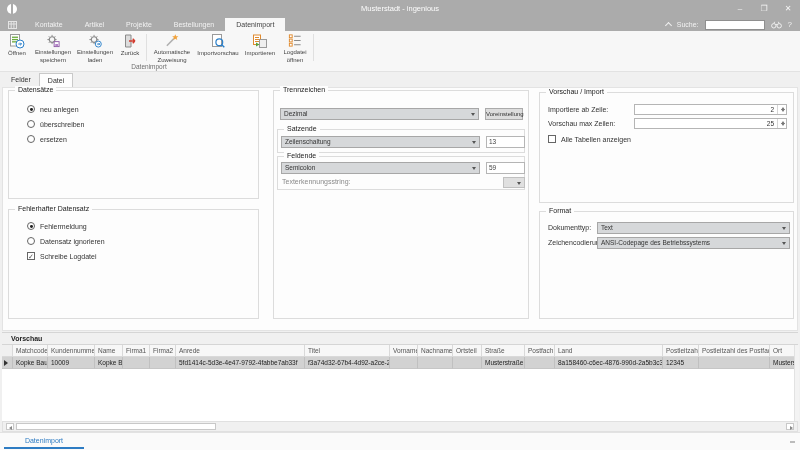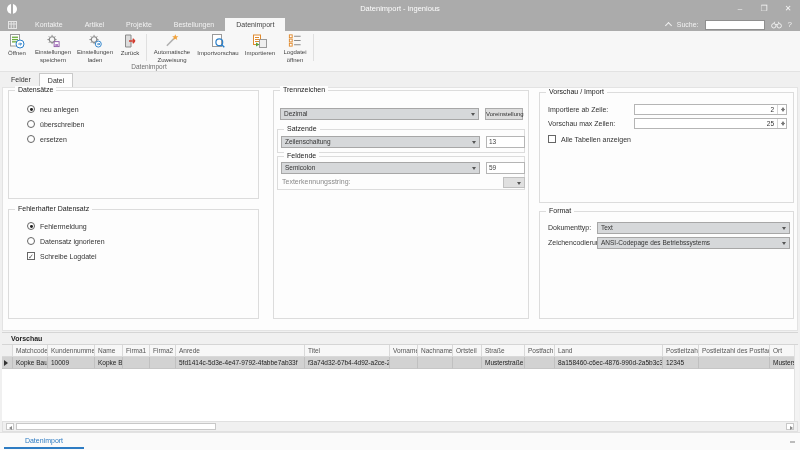--- a/index.html
+++ b/index.html
@@ -81,21 +81,21 @@
   .sb-thumb { position:absolute; left:13px; top:1px; width:200px; height:7px; background:#fff; border:1px solid #c8c8c8; }
   .bottombar { position:absolute; left:0; top:432px; width:800px; height:18px; background:#fafafa; border-top:1px solid #e2e2e2; }
   .btab { position:absolute; left:4px; top:1px; width:80px; height:15px; font-size:7px; line-height:13px; text-align:center; color:#2e7cc3; border-bottom:2.5px solid #2e7cc3; }
   .grip { position:absolute; right:5px; top:8px; width:5px; height:2px; border-top:1px solid #bbb; border-bottom:1px solid #bbb; }
 </style>
 </head>
 <body>
 
 <div class="titlebar">
   <div class="logo"></div>
-  <div class="win-title">Datenimport - ingenious</div>
+  <div class="win-title">Musterstadt - ingenious</div>
   <div class="win-controls">
     <div class="wbtn">–</div>
     <div class="wbtn">❐</div>
     <div class="wbtn">✕</div>
   </div>
 </div>
 
 <div class="tabrow">
   <div class="menu-btn">
     <svg width="9" height="8" viewBox="0 0 9 8">

